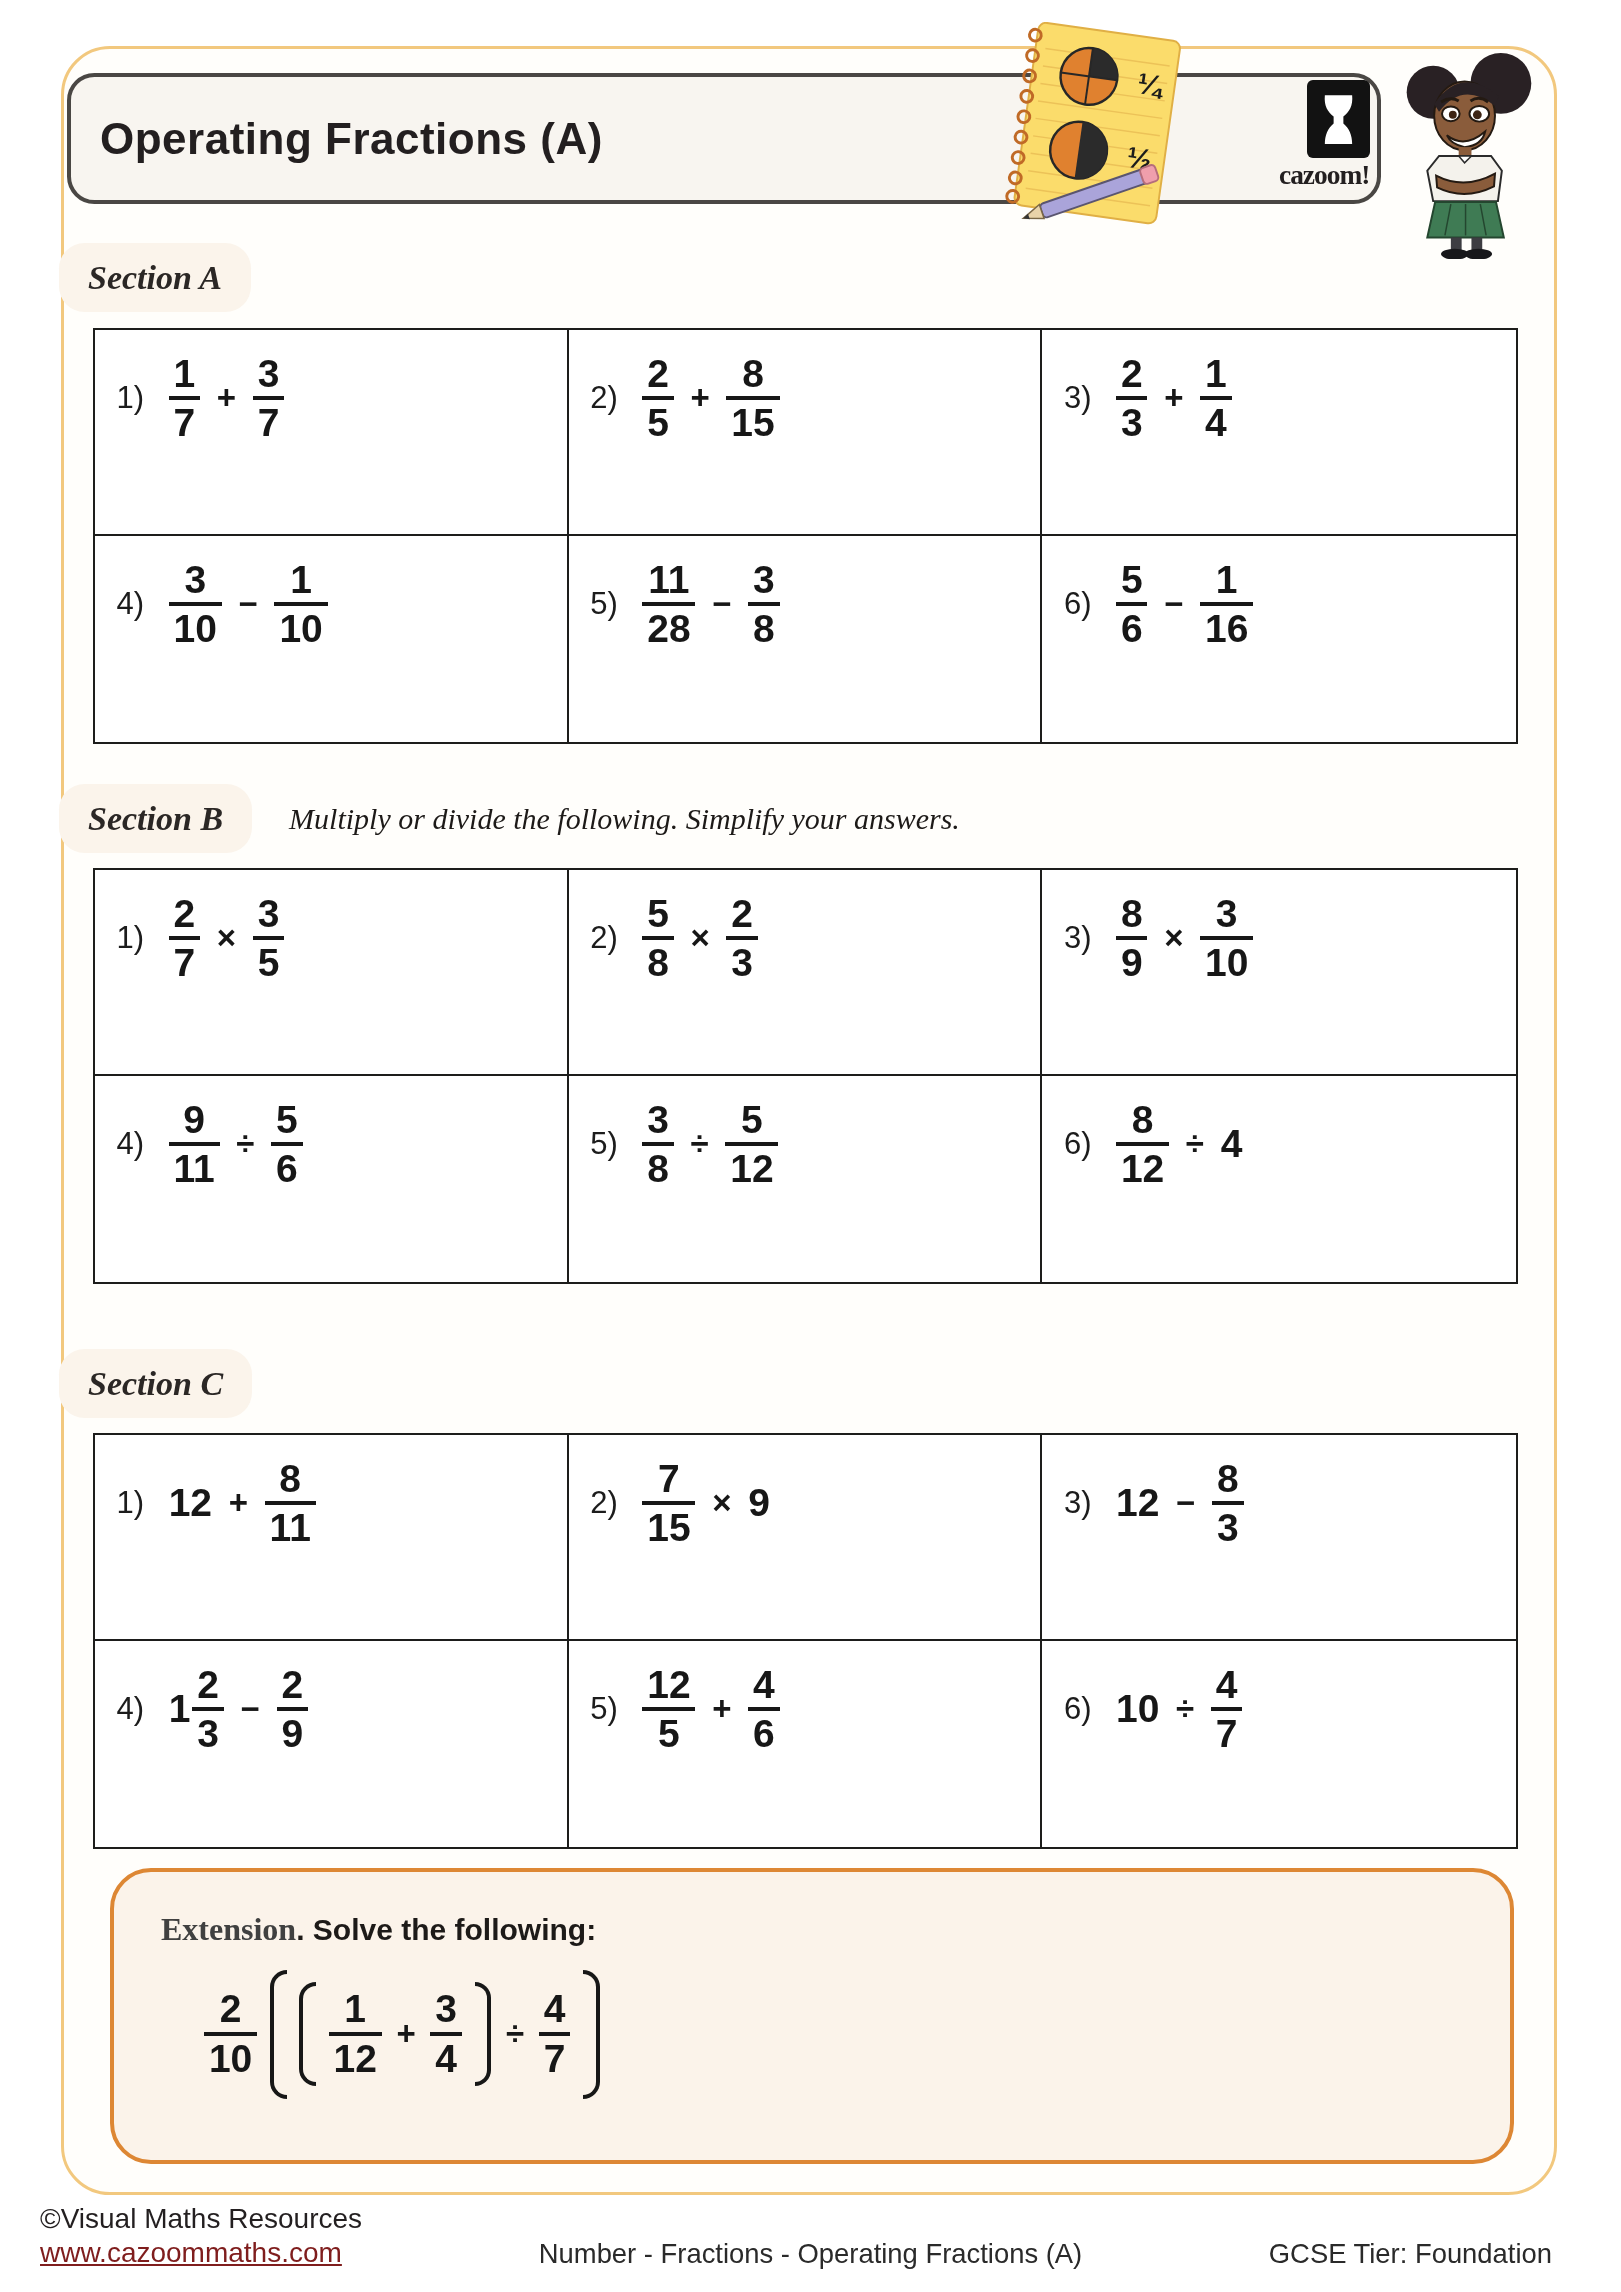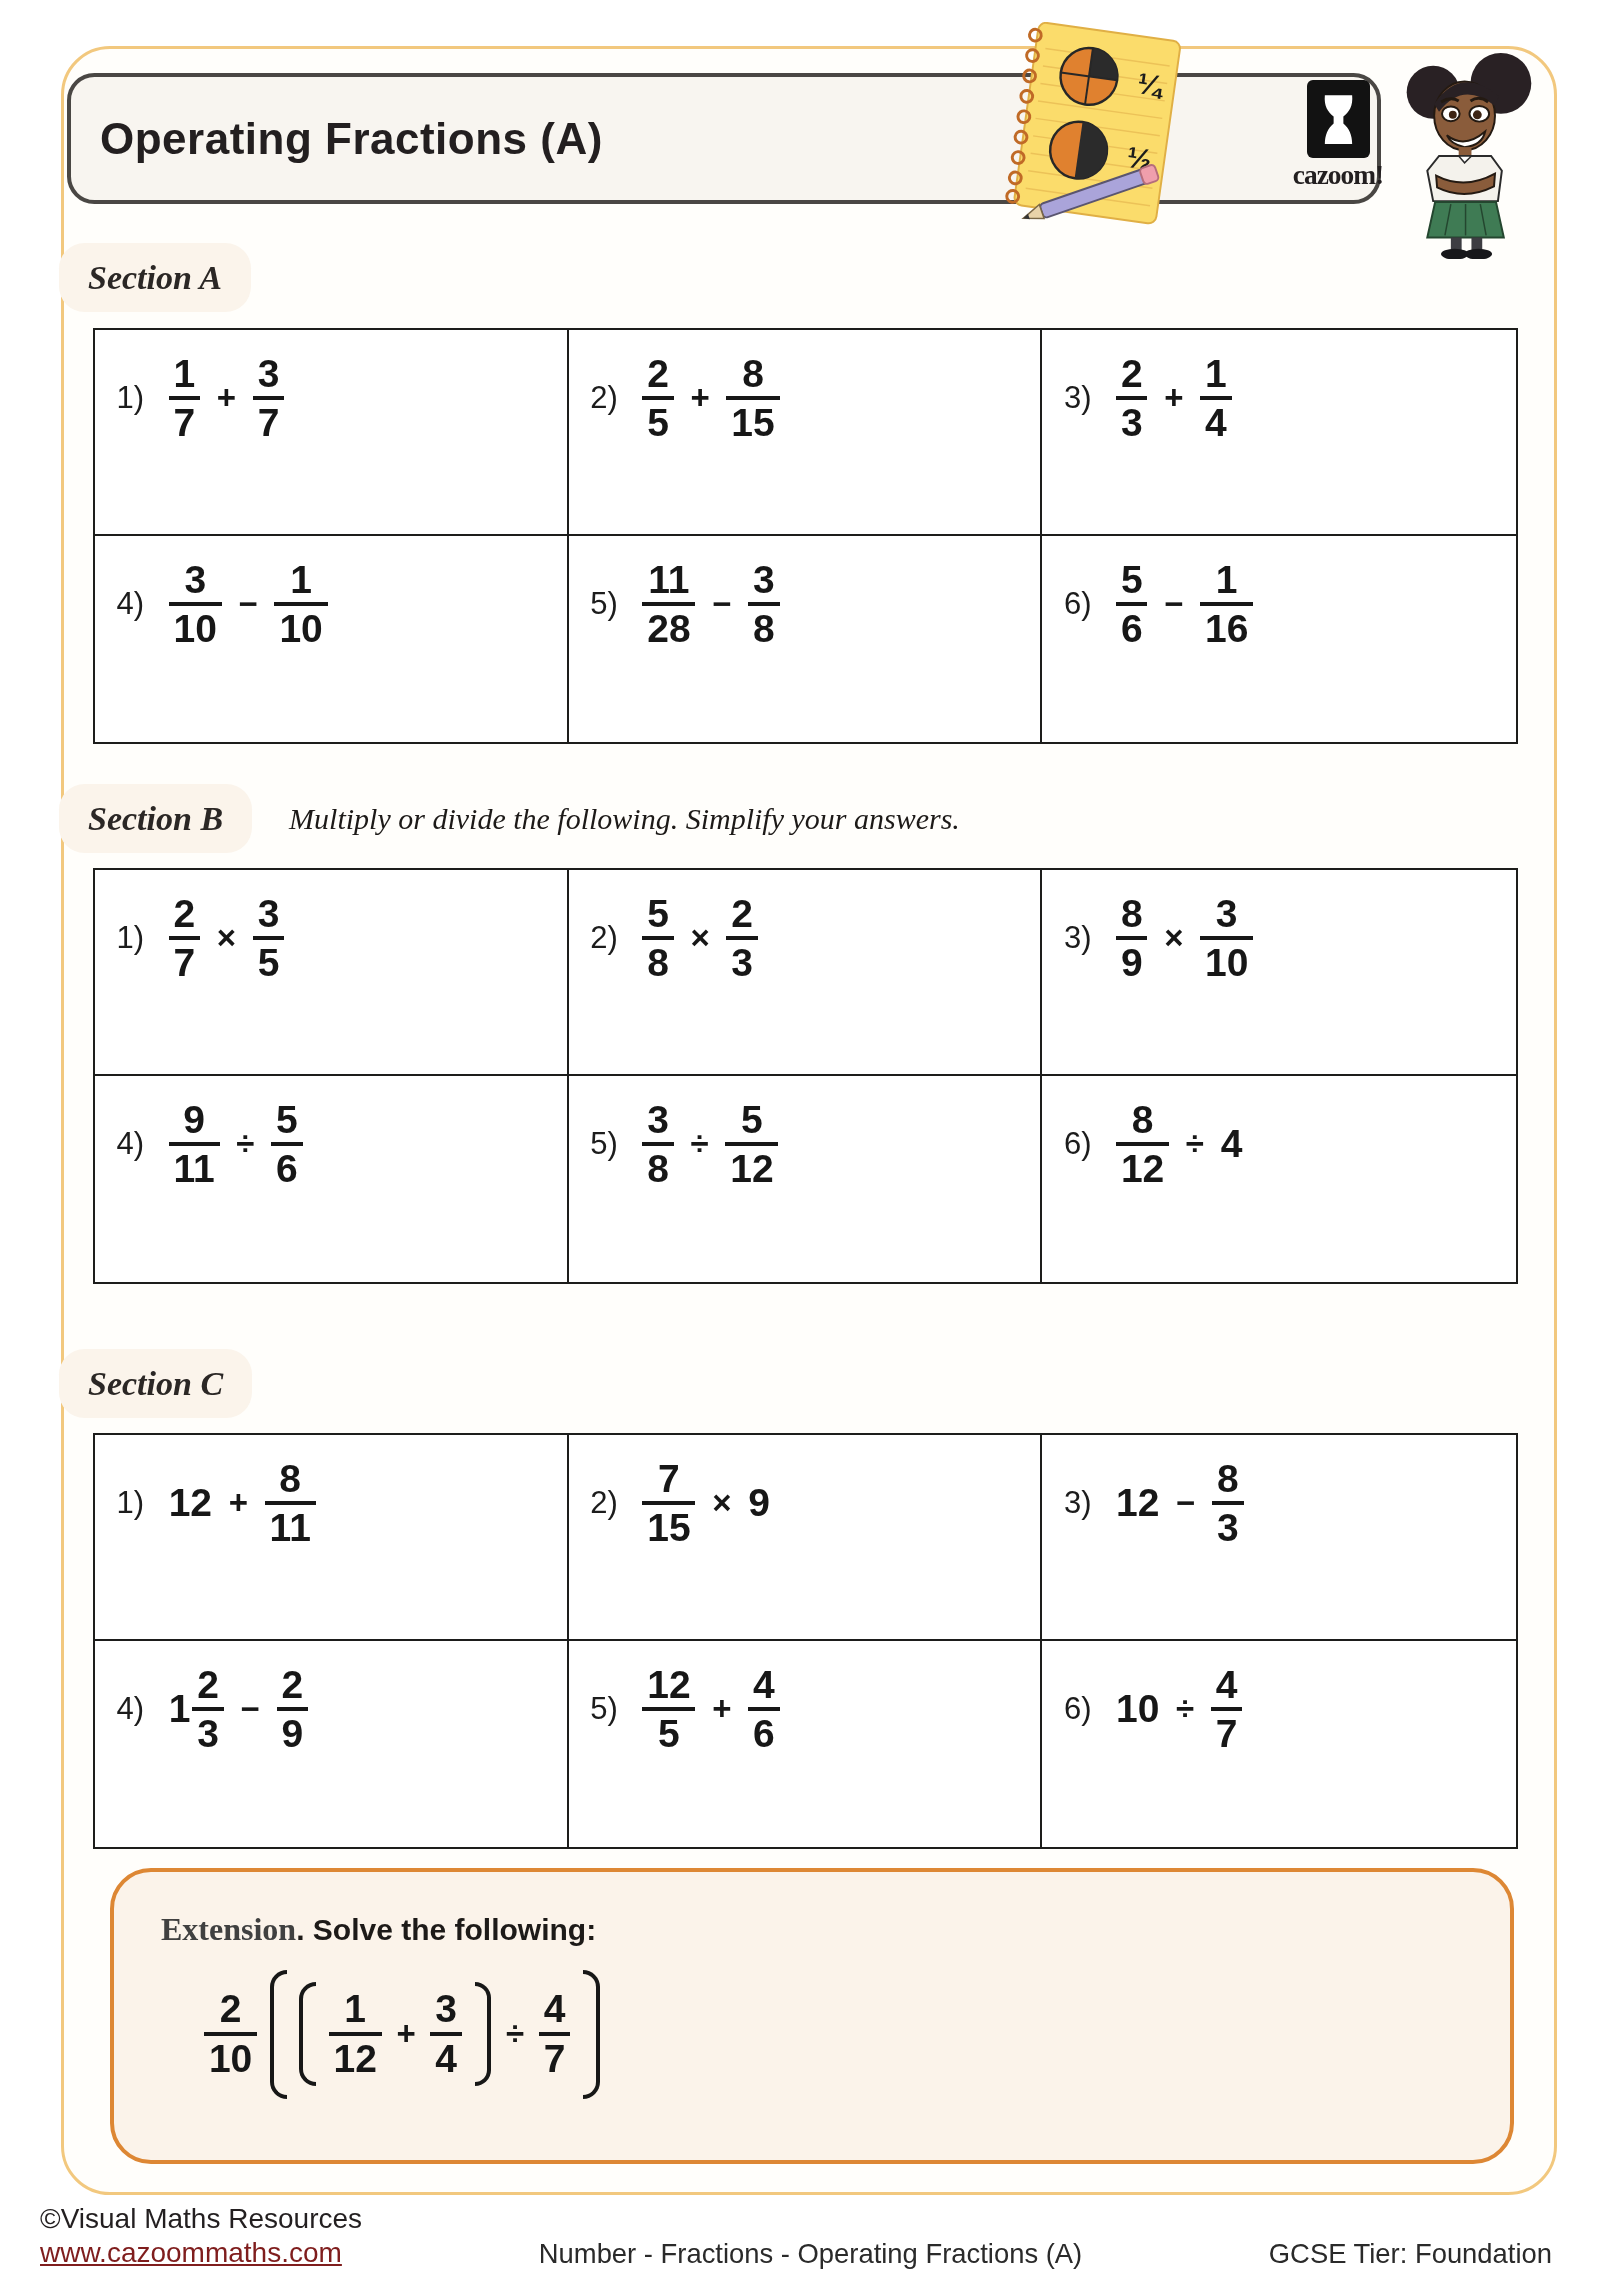--- a/index.html
+++ b/index.html
@@ -6,21 +6,21 @@
   body{width:1621px;height:2293px;position:relative;font-family:"Liberation Sans",sans-serif;color:#231f20;overflow:hidden;}
 
   .sheet-border{position:absolute;left:61px;top:46px;width:1490px;height:2143px;
     border:3.9px solid #f2c87e;border-radius:49px;background:#fffefb;}
 
   
   .title-box{position:absolute;left:67px;top:73px;width:1306px;height:123px;background:#f8f5f0;
     border:4.9px solid #4a4744;border-radius:27.4px;display:flex;align-items:center;z-index:1;}
   .title-text{font-size:44px;font-weight:bold;letter-spacing:0.5px;margin-left:29px;}
   .notebook{position:absolute;left:992px;top:21.6px;width:201px;height:211px;z-index:3;}
-  .logo-badge{position:absolute;left:1279px;top:80px;width:118px;z-index:2;text-align:center;}
+  .logo-badge{position:absolute;left:1279px;top:80px;width:118px;z-index:2;text-align:left;}
   .logo-box{width:63px;height:78px;background:#121212;border-radius:5.9px;margin:0 auto;
     display:flex;align-items:center;justify-content:center;}
   .logo-text{font-family:"Liberation Serif",serif;font-weight:bold;font-size:27.4px;letter-spacing:-1px;margin-top:2px;}
   .girl{position:absolute;left:1396px;top:51px;width:145px;height:208px;z-index:2;}
 
   
   .section-head{position:absolute;left:59px;display:flex;align-items:center;}
   .section-label{background:#fbf4eb;border-radius:25.5px;padding:15.7px 29px;
     font-family:"Liberation Serif",serif;font-style:italic;font-weight:bold;font-size:34px;color:#2b2725;}
   .section-instruction{font-family:"Liberation Serif",serif;font-style:italic;font-size:30px;margin-left:37px;color:#1d1a18;}

